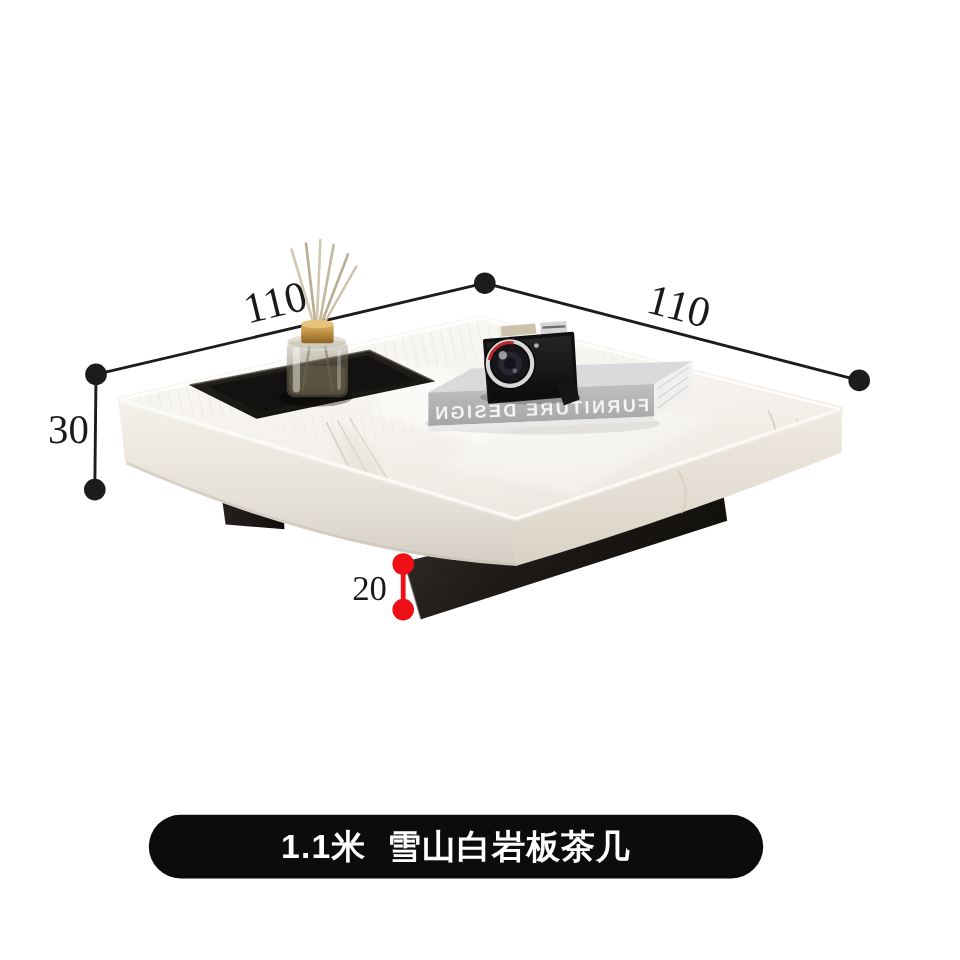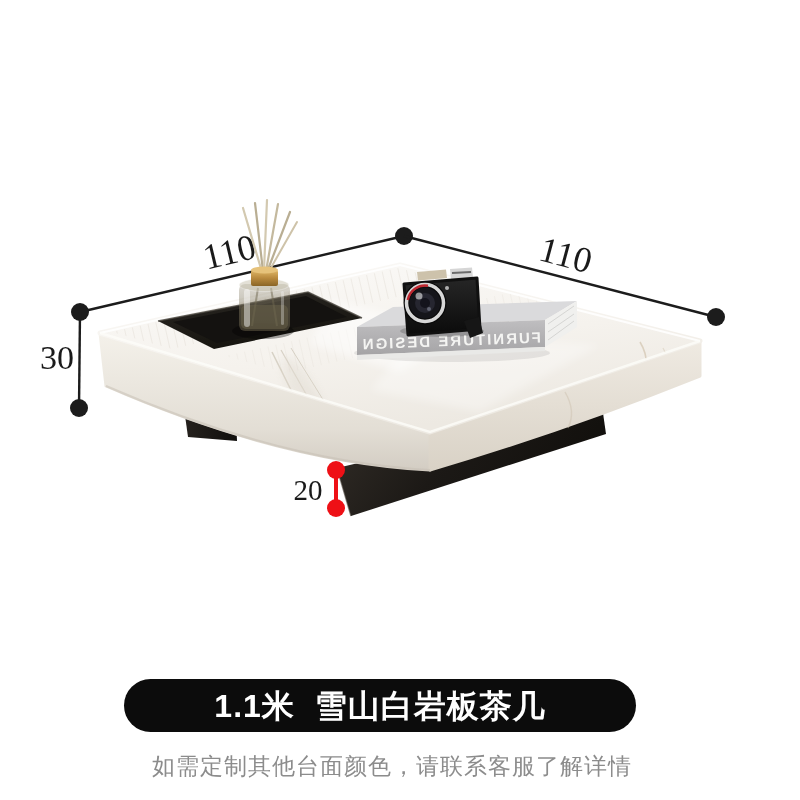--- a/index.html
+++ b/index.html
@@ -5,21 +5,21 @@
   html,body{margin:0;padding:0;background:#ffffff;}
   .stage{position:relative;width:800px;height:800px;background:#ffffff;overflow:hidden;
          font-family:"Liberation Sans",sans-serif;}
   .stage svg{position:absolute;left:0;top:0;}
   text.dim{font-family:"Liberation Serif",serif;fill:#1a1a1a;}
   text.spine{font-family:"Liberation Sans",sans-serif;font-weight:bold;fill:#f4f4f2;
              letter-spacing:2px;font-size:15px;text-anchor:middle;}
   .banner{position:absolute;left:124px;top:679px;width:512px;height:53px;
           background:#0c0c0c;border-radius:27px;}
   .banner-text{display:block;width:100%;height:55px;line-height:54px;text-align:center;
-               color:#ffffff;font-size:32px;font-weight:700;letter-spacing:1px;white-space:pre;}
+               color:#ffffff;font-size:28px;font-weight:700;letter-spacing:1px;white-space:pre;}
   .note{position:absolute;left:0;top:751px;width:784px;text-align:center;
         color:#8c8c8c;font-size:23px;letter-spacing:1px;}
 </style>
 </head>
 <body>
 
 <div class="stage">
 
 <svg width="800" height="800" viewBox="0 0 800 800">
   <defs>
@@ -187,15 +187,14 @@
     <line x1="336" y1="470" x2="336" y2="508" stroke="#ee1016" stroke-width="4"></line>
     <circle cx="336" cy="470" r="9" fill="#ee1016"></circle>
     <circle cx="336" cy="508" r="9" fill="#ee1016"></circle>
     <text class="dim" x="308" y="500" text-anchor="middle" font-size="29">20</text>
   </g>
 </svg>
 
   <div class="banner">
     <span class="banner-text">1.1米  雪山白岩板茶几</span>
   </div>
-  <div class="note">如需定制其他台面颜色，请联系客服了解详情</div>
 
 </div>
 
 </body></html>

